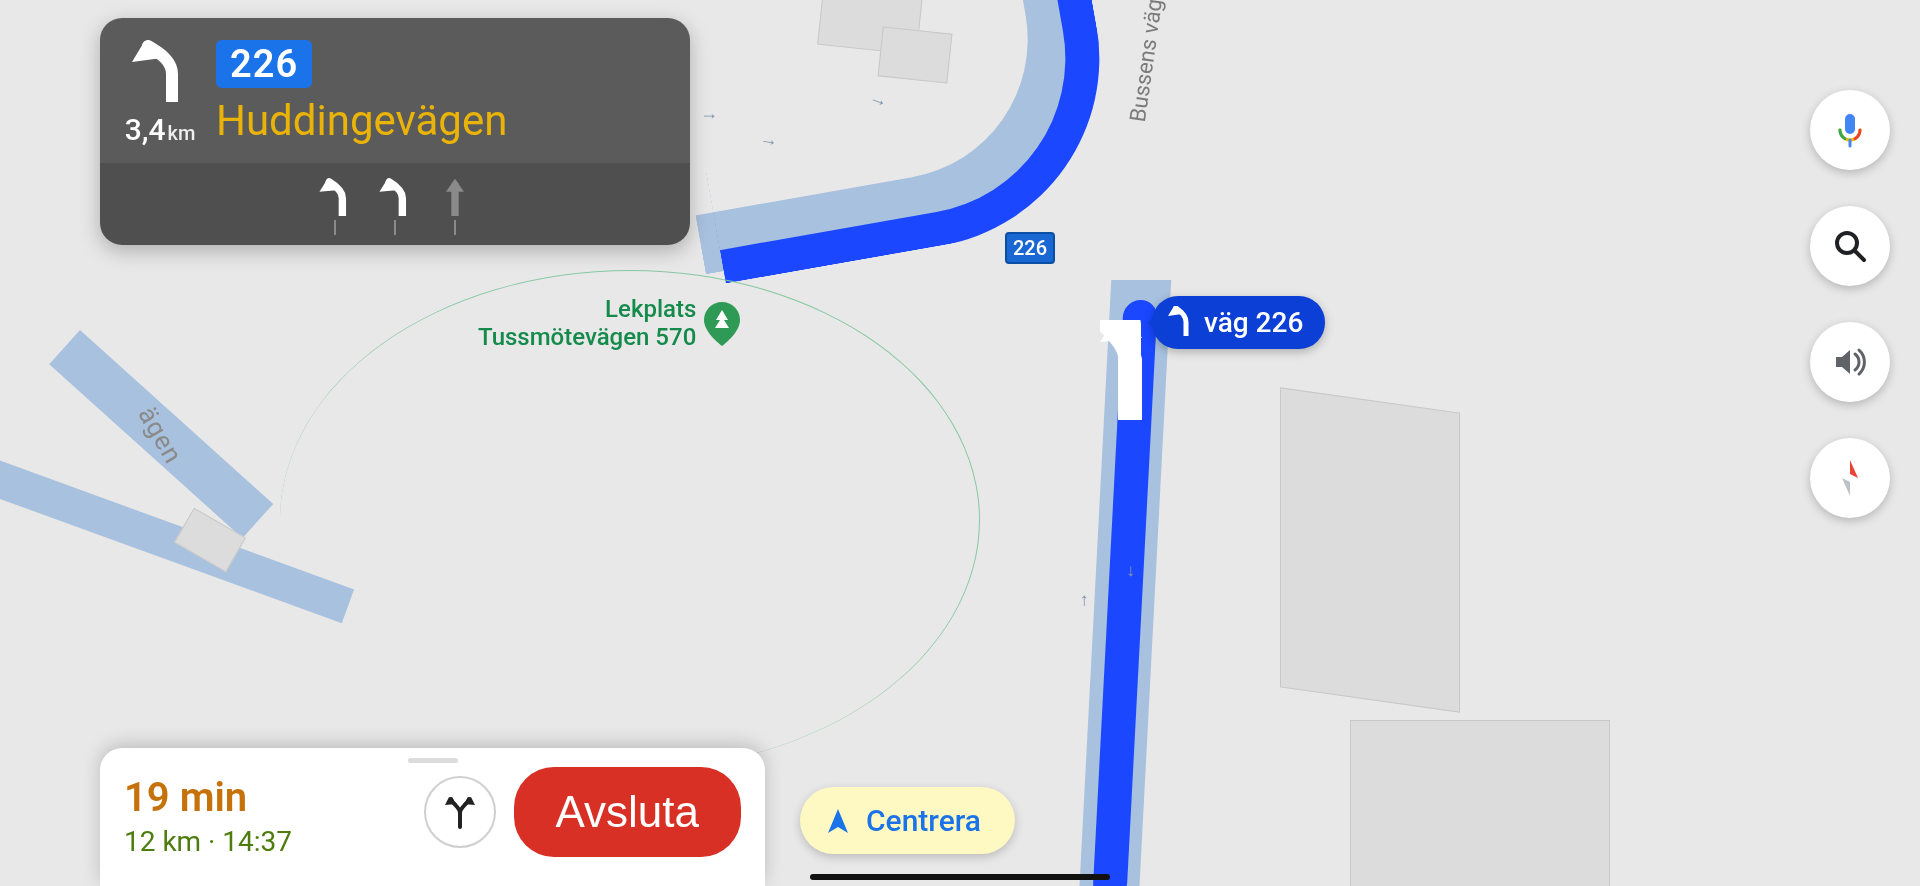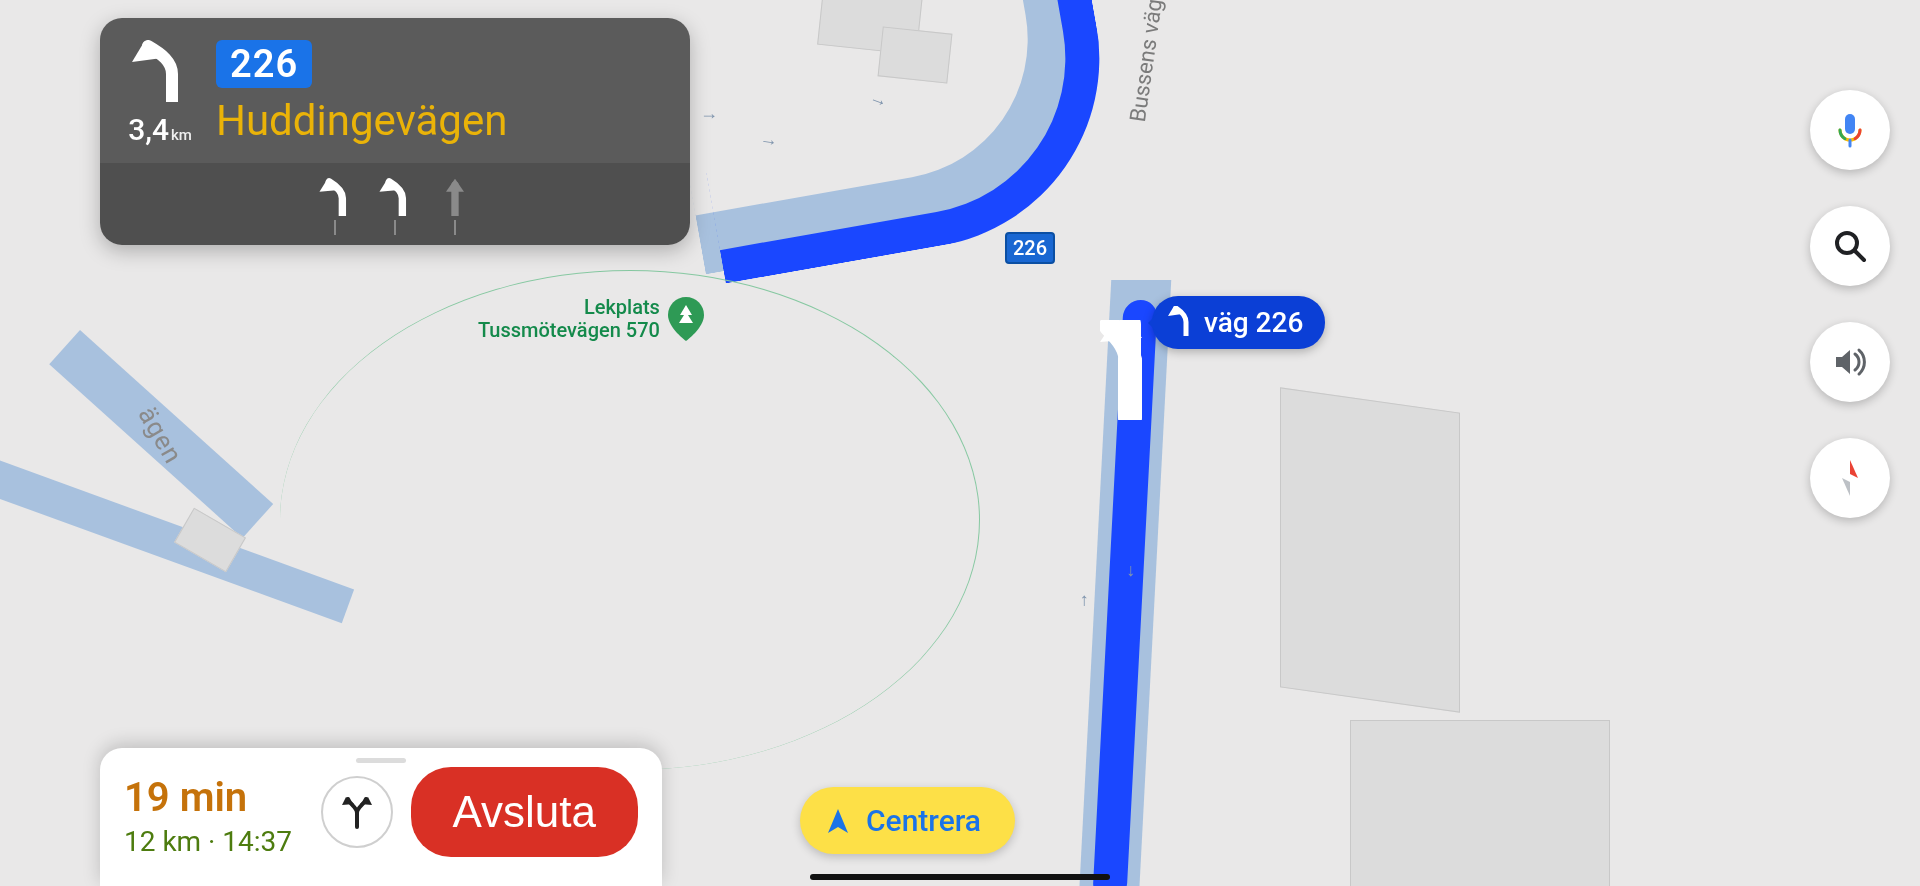--- a/index.html
+++ b/index.html
@@ -4,49 +4,49 @@
 <style>
   * { box-sizing: border-box; margin: 0; padding: 0; }
   html, body { width: 1920px; height: 886px; overflow: hidden; font-family: -apple-system, BlinkMacSystemFont, "Segoe UI", Roboto, Arial, sans-serif; }
   .map-canvas { position: absolute; inset: 0; background: #e9e8e8; }
 
   
   .direction-card { position: absolute; left: 100px; top: 18px; width: 590px; border-radius: 22px; overflow: hidden; box-shadow: 0 6px 20px rgba(0,0,0,0.25); }
   .dir-top { background: #5b5b5b; padding: 22px 30px 16px 30px; display: flex; gap: 26px; align-items: flex-start; }
   .dir-maneuver { width: 60px; display: flex; flex-direction: column; align-items: center; color: #fff; }
   .dir-dist { margin-top: 10px; color: #fff; font-size: 30px; font-weight: 500; display: flex; align-items: baseline; gap: 2px; }
-  .dir-dist .unit { font-size: 15px; opacity: .9; }
+  .dir-dist .unit { font-size: 20px; opacity: .9; }
   .dir-right { flex: 1; display: flex; flex-direction: column; gap: 8px; }
   .road-shield { background: #1a73e8; color: #fff; font-weight: 600; font-size: 38px; padding: 2px 14px; border-radius: 6px; width: fit-content; letter-spacing: 1px; }
   .road-name { color: #eab308; font-size: 42px; font-weight: 400; }
   .dir-bottom { background: #4f4f4f; display: flex; justify-content: center; gap: 18px; padding: 14px 0 10px 0; }
   .lane { width: 42px; height: 58px; display: flex; flex-direction: column; align-items: center; justify-content: flex-end; }
   .lane svg { width: 42px; height: 48px; }
   .lane .tick { width: 2px; height: 18px; background: #8a8a8a; margin-top: 4px; }
 
   
-  .trip-card { position: absolute; left: 100px; bottom: 0; width: 562px; background: #fff; border-radius: 22px 22px 0 0; box-shadow: 0 -4px 18px rgba(0,0,0,0.18); padding: 18px 24px 28px 24px; display: flex; align-items: center; gap: 18px; }
+  .trip-card { position: absolute; left: 100px; bottom: 0; width: 665px; background: #fff; border-radius: 22px 22px 0 0; box-shadow: 0 -4px 18px rgba(0,0,0,0.18); padding: 18px 24px 28px 24px; display: flex; align-items: center; gap: 18px; }
   .drag-handle { position: absolute; top: 10px; left: 50%; transform: translateX(-50%); width: 50px; height: 5px; border-radius: 3px; background: #dcdcdc; }
   .trip-info { flex: 1; padding-top: 8px; }
   .eta-primary { font-size: 40px; font-weight: 600; color: #c5720a; }
   .eta-secondary { font-size: 28px; color: #4d7c0f; margin-top: 4px; }
   .routes-btn { width: 72px; height: 72px; border-radius: 50%; border: 2px solid #cfcfcf; background: #fff; display: flex; align-items: center; justify-content: center; cursor: pointer; }
   .end-btn { background: #d93025; color: #fff; border: none; border-radius: 40px; font-size: 44px; font-weight: 500; padding: 20px 42px; cursor: pointer; }
 
   
-  .recenter-pill { position: absolute; left: 800px; bottom: 32px; background: #fde047; border-radius: 40px; box-shadow: 0 3px 10px rgba(0,0,0,0.2); padding: 16px 34px 16px 24px; display: flex; align-items: center; gap: 14px; cursor: pointer; }
+  .recenter-pill { position: absolute; left: 800px; bottom: 32px; background: #fef9c3; border-radius: 40px; box-shadow: 0 3px 10px rgba(0,0,0,0.2); padding: 16px 34px 16px 24px; display: flex; align-items: center; gap: 14px; cursor: pointer; }
   .recenter-pill span { font-size: 30px; color: #1a73e8; font-weight: 500; }
 
   
   .fab-col { position: absolute; right: 30px; top: 90px; display: flex; flex-direction: column; gap: 36px; align-items: center; }
   .fab { width: 80px; height: 80px; border-radius: 50%; background: #fff; box-shadow: 0 3px 10px rgba(0,0,0,0.22); display: flex; align-items: center; justify-content: center; cursor: pointer; }
 
   
   .map-poi { position: absolute; display: flex; align-items: center; gap: 8px; }
-  .poi-label { color: #148a4b; font-size: 20px; font-weight: 500; text-align: right; line-height: 1.15; }
+  .poi-label { color: #148a4b; font-size: 24px; font-weight: 500; text-align: right; line-height: 1.15; }
   .poi-pin { width: 36px; height: 44px; }
 
   .road-badge-small { position: absolute; left: 1005px; top: 232px; background: #1967d2; color: #fff; font-size: 20px; padding: 2px 6px; border: 2px solid #0b4fa3; border-radius: 4px; font-weight: 500; }
 
   .turn-bubble { position: absolute; left: 1152px; top: 296px; background: #0b3fd6; color: #fff; border-radius: 26px; padding: 10px 22px 10px 16px; display: flex; align-items: flex-start; gap: 10px; font-size: 28px; font-weight: 500; box-shadow: 0 3px 10px rgba(0,0,0,0.25); }
   .turn-bubble::before { content:""; position:absolute; left:-14px; top:50%; transform:translateY(-50%); border:10px solid transparent; border-right-color:#0b3fd6; }
 
   .street-label { position: absolute; color: #7b7b7b; font-size: 22px; }
   .label-bussens { left: 1125px; top: 120px; transform: rotate(-82deg); transform-origin: left top; }
   .label-agen { left: 130px; top: 420px; transform: rotate(60deg); color:#8a8a8a; font-size: 26px; letter-spacing:1px; }

